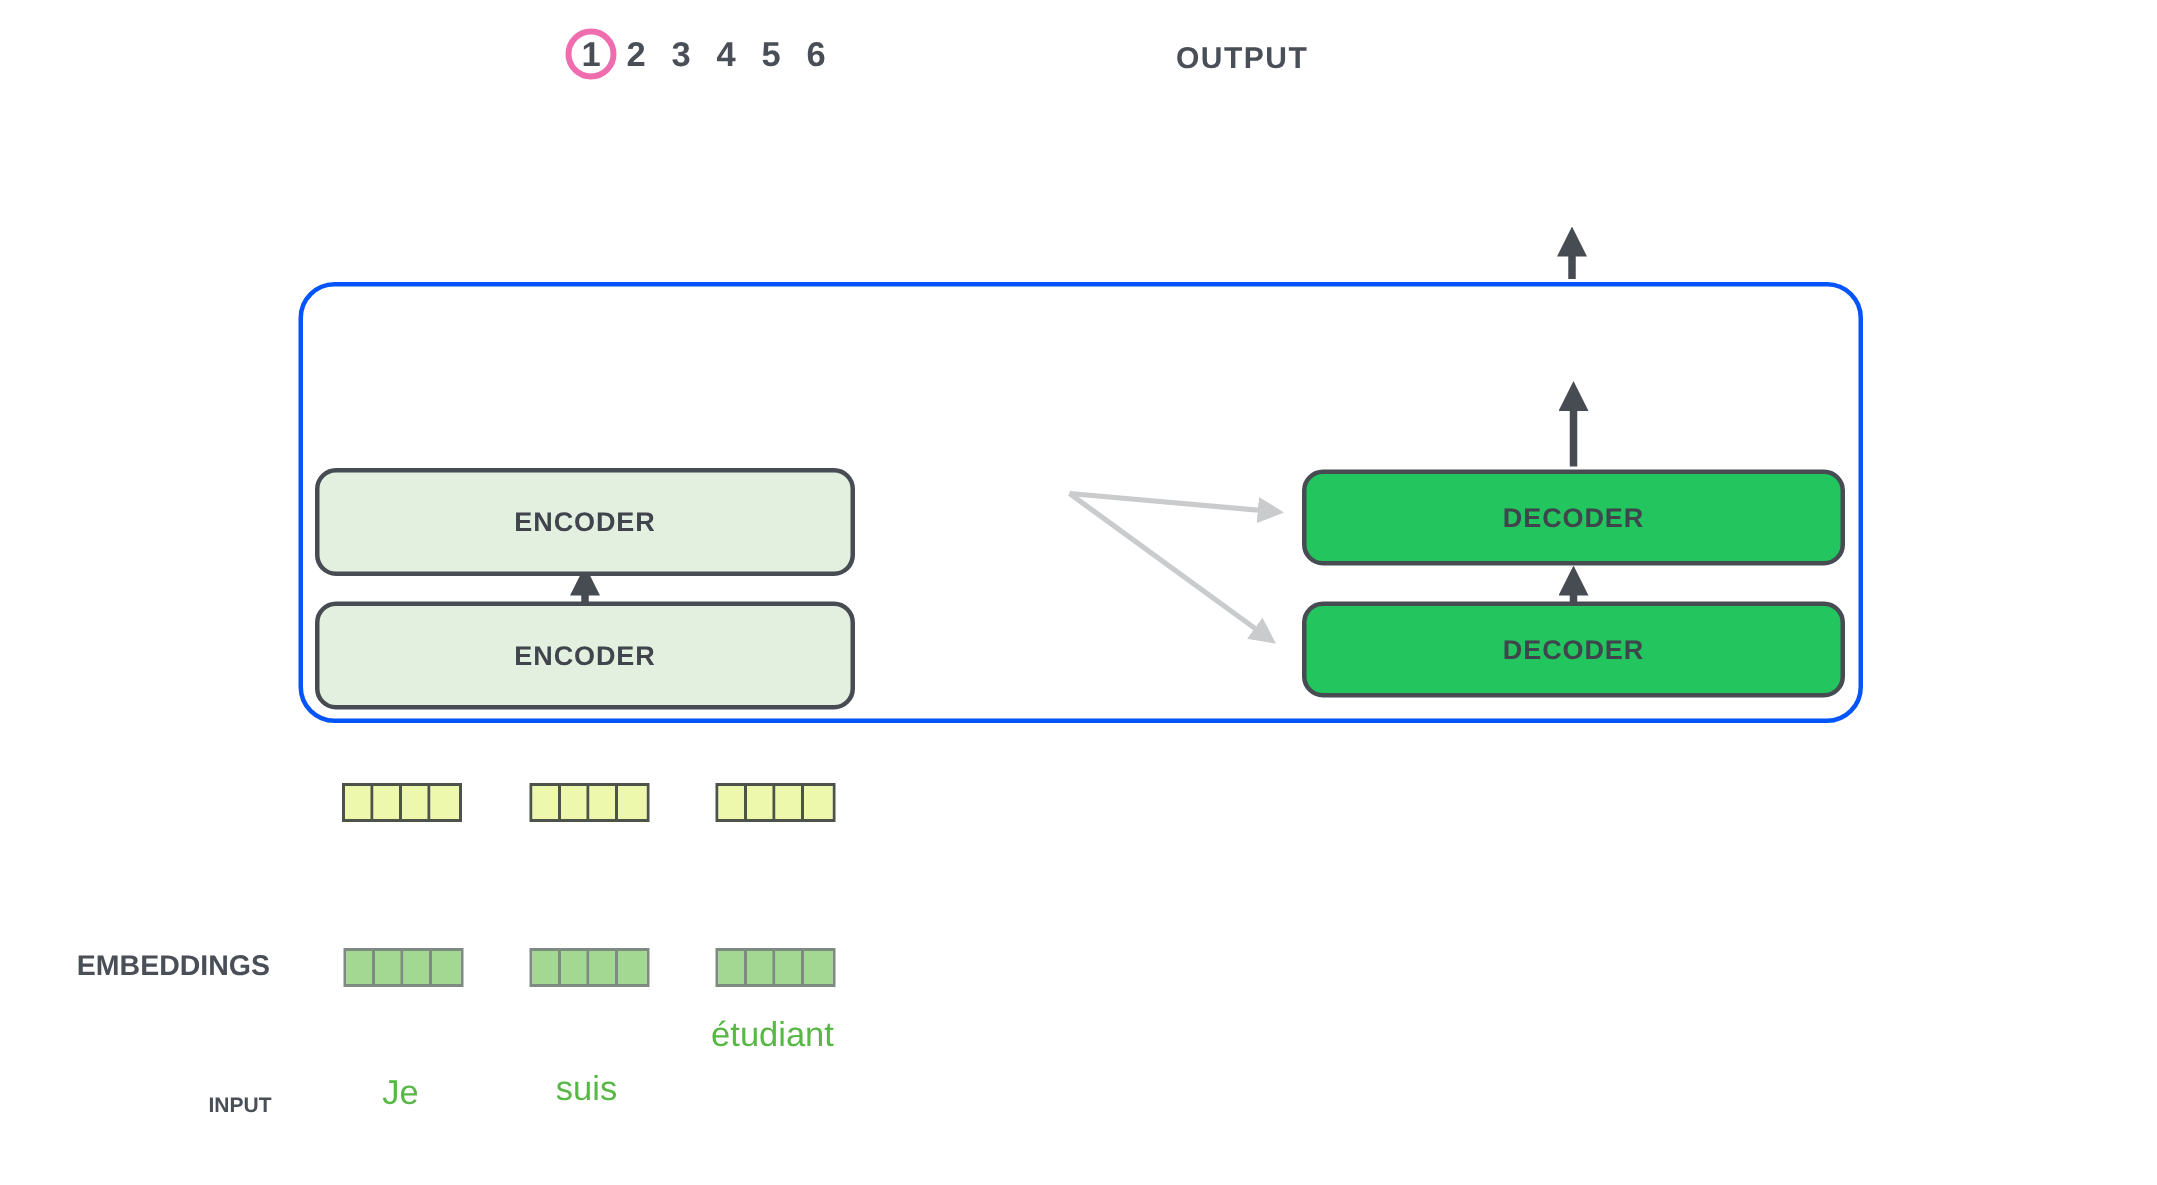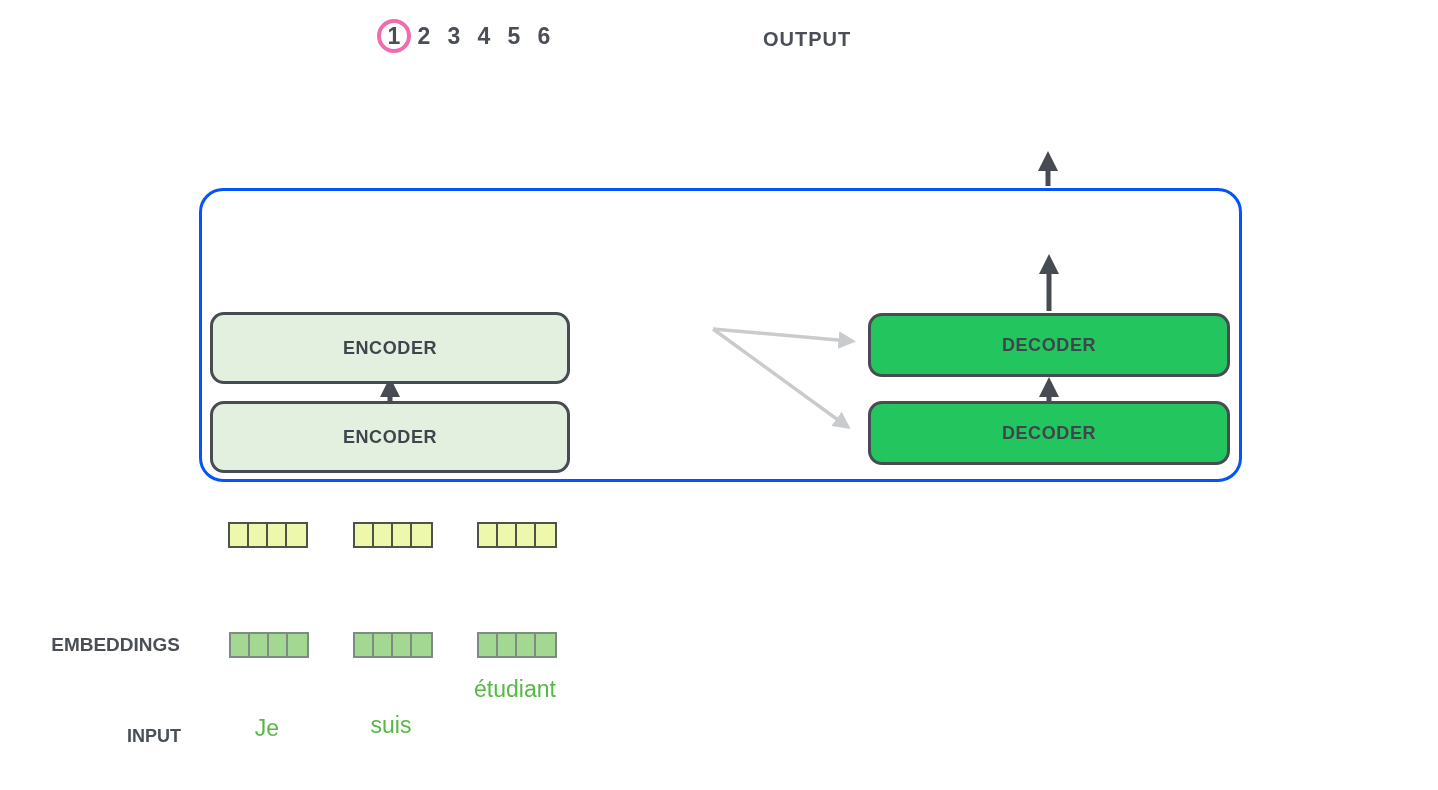--- a/index.html
+++ b/index.html
@@ -9,21 +9,21 @@
   }
   .abs{position:absolute;}
 
   
   .hdr-label{left:162px;top:23px;font-size:21px;font-weight:700;color:#494e57;}
   .steps{left:379px;top:17px;display:flex;align-items:center;}
   .step{width:30px;height:38px;display:flex;align-items:center;justify-content:center;
         font-size:23px;font-weight:700;color:#494e57;}
   .step.active{width:34px;height:34px;border:4px solid #ef6dae;border-radius:50%;
         box-sizing:border-box;margin:0 -2px;}
-  .output-label{left:763px;top:28px;font-size:20px;font-weight:700;letter-spacing:1px;color:#494e57;}
+  .output-label{left:784px;top:28px;font-size:20px;font-weight:700;letter-spacing:1px;color:#494e57;}
 
   
   .container-box{left:199px;top:188px;width:1037px;height:288px;
         border:3.5px solid #0355fb;border-radius:24px;background:transparent;}
 
   
   .block{box-sizing:border-box;border:3.5px solid #474b52;border-radius:14px;
         display:flex;align-items:center;justify-content:center;
         font-size:18px;font-weight:700;letter-spacing:0.6px;color:#40454d;}
   .enc{background:#e4f0df;left:210px;width:360px;height:72px;}
@@ -132,18 +132,18 @@
       <div class="cell"></div>
       <div class="cell"></div>
   </div>
   <div class="abs vec green" style="left:477px;top:632px;">
     <div class="cell"></div>
       <div class="cell"></div>
       <div class="cell"></div>
       <div class="cell"></div>
   </div>
 
-  <div class="abs side-label" style="left:31px;top:724px;font-size:18px;">INPUT</div>
+  <div class="abs side-label" style="left:31px;top:724px;font-size:14px;">INPUT</div>
   <div class="abs token" style="left:267px;top:715px;">Je</div>
   <div class="abs token" style="left:391px;top:712px;">suis</div>
   <div class="abs token" style="left:515px;top:676px;">étudiant</div>
 
 </div>
 
 </body></html>

